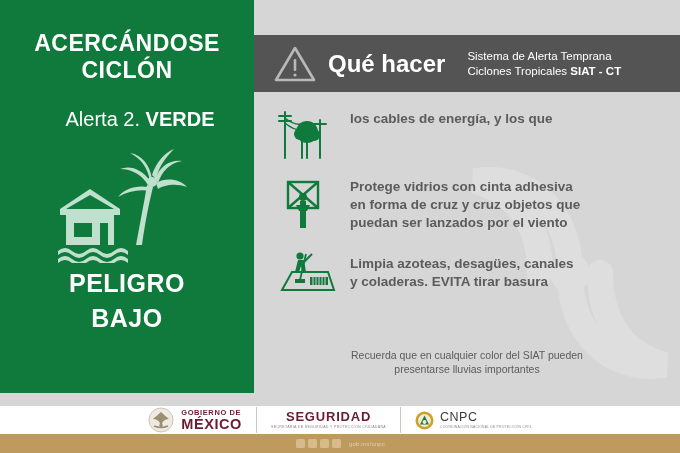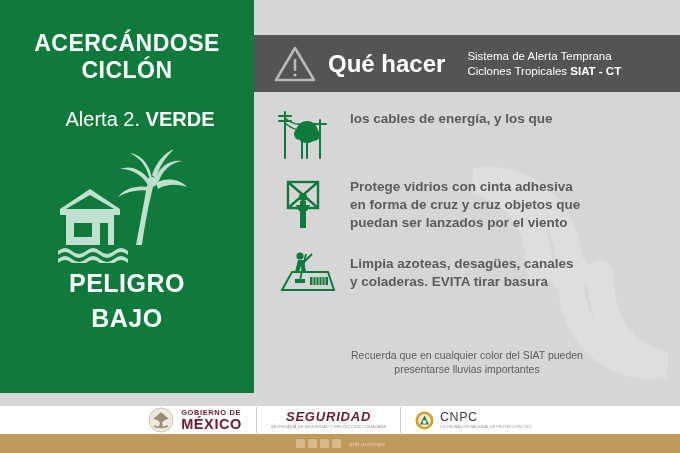--- a/index.html
+++ b/index.html
@@ -87,21 +87,21 @@
     color:#691c32;font-weight:bold;font-size:7.5px;letter-spacing:.6px;
     display:block;
   }
   .gob-big{
     color:#691c32;font-weight:bold;font-size:14.5px;letter-spacing:.6px;
     display:block;margin-top:1px;
   }
   .divider{width:1px;height:26px;background:#c9c9c9;margin:0 14px;}
   .seguridad{
     color:#691c32;font-weight:bold;font-size:13px;letter-spacing:.8px;
-    text-align:center;line-height:1;font-style:italic;
+    text-align:center;line-height:1;
   }
   .seguridad .sub{
     display:block;font-size:3.6px;letter-spacing:.3px;color:#9b8089;
     font-weight:normal;margin-top:3px;
   }
   .cnpc-seal{width:19px;height:19px;margin-right:6px;}
   .cnpc-text{line-height:1;}
   .cnpc-big{display:block;color:#3d3d3d;font-size:12.5px;letter-spacing:.5px;}
   .cnpc-sub{display:block;font-size:3.4px;color:#8a8a8a;margin-top:2px;letter-spacing:.2px;}
 

